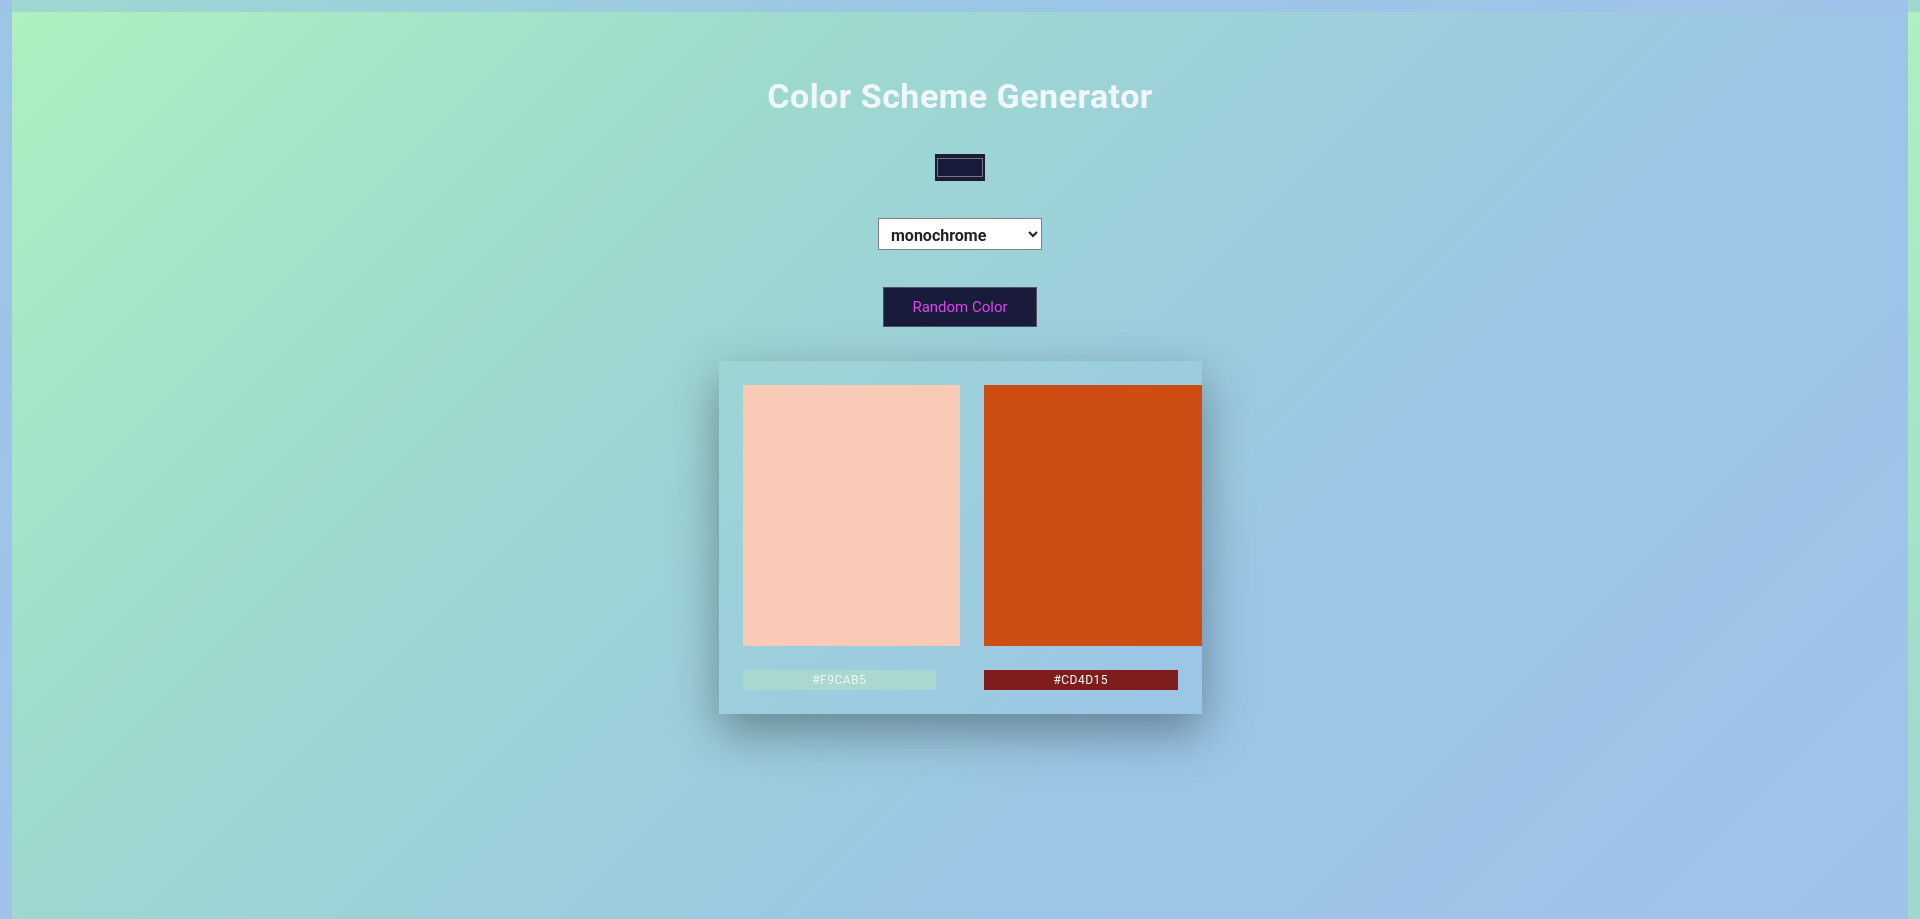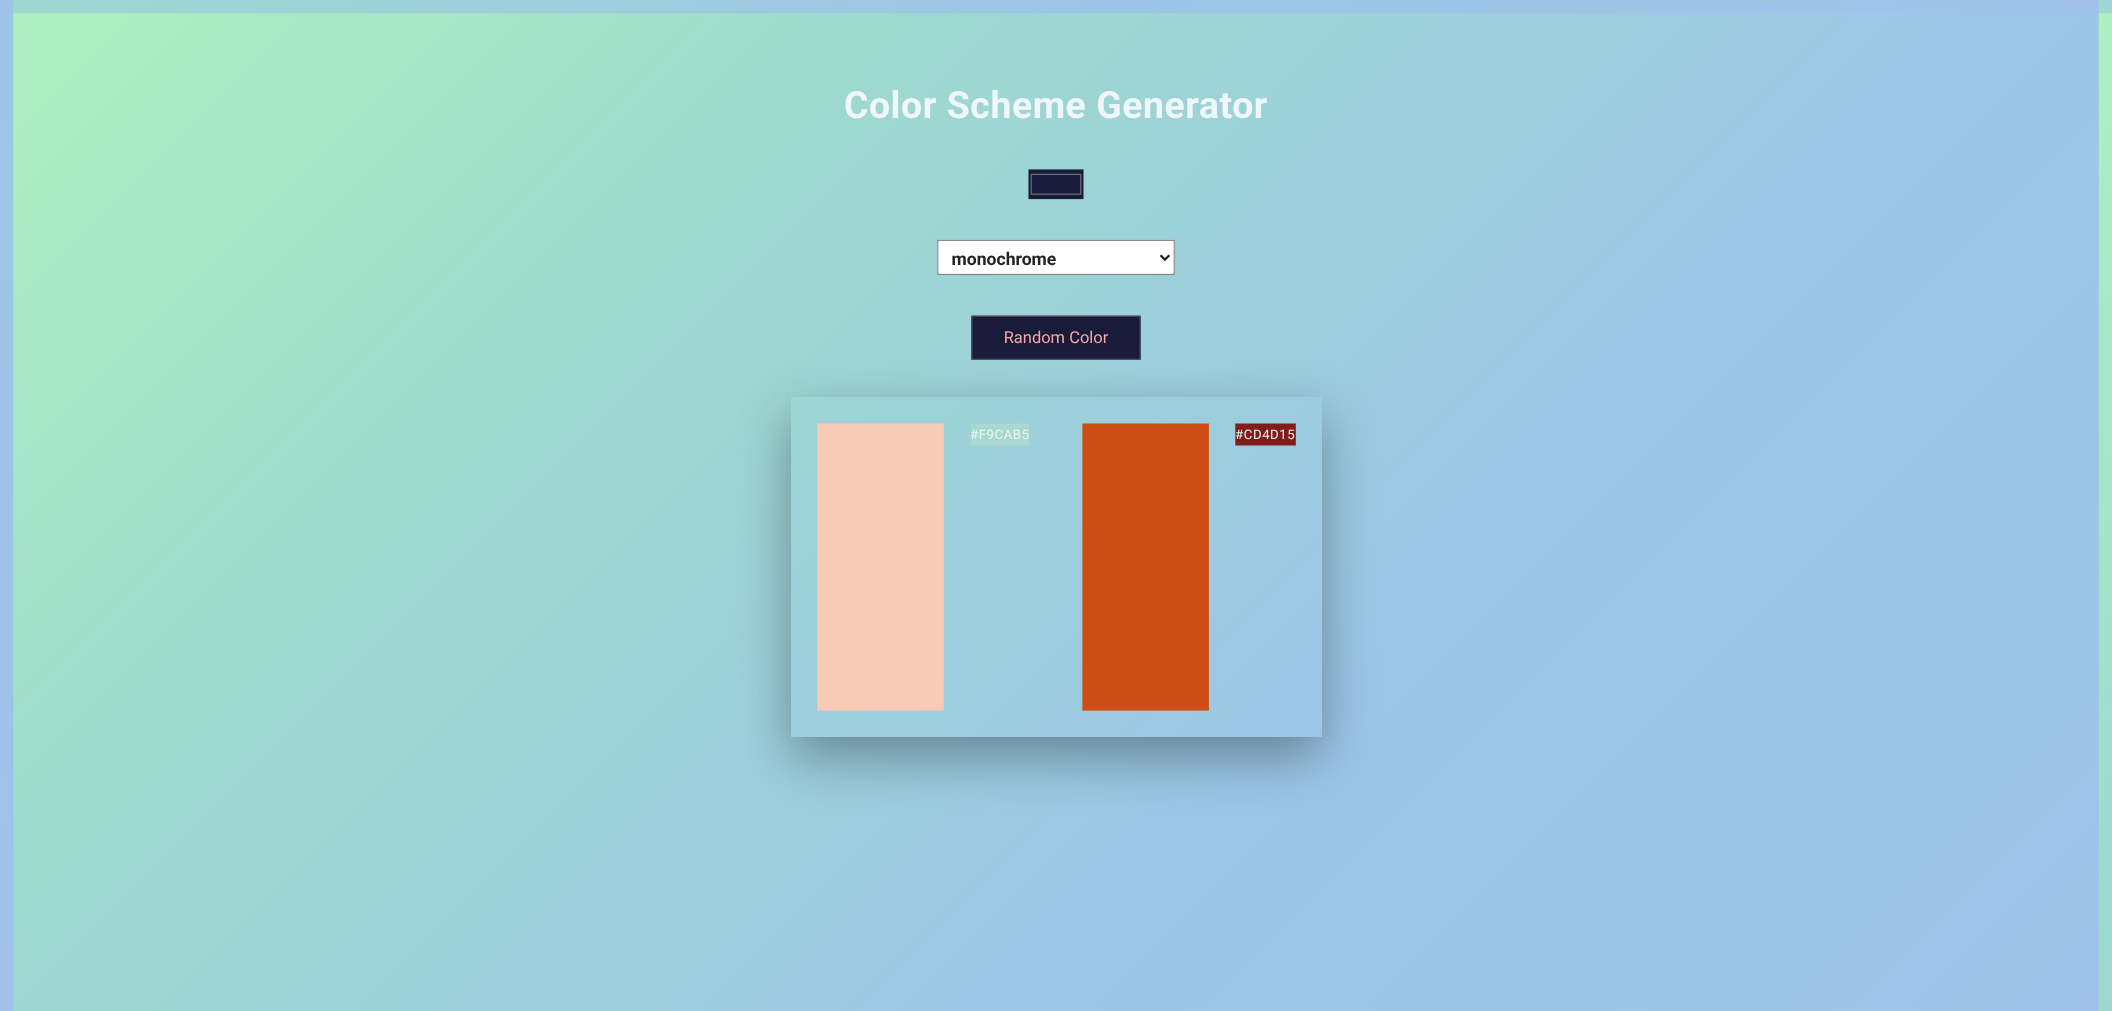--- a/index.html
+++ b/index.html
@@ -37,46 +37,46 @@
   }
 
   .mode-select {
     font-family: inherit;
     font-size: 16px;
     font-weight: 700;
     color: #222;
     background: #fff;
     border: 1px solid #808080;
     padding: 6px 8px;
-    width: 216px;
+    width: 164px;
     height: 32px;
     cursor: pointer;
   }
 
   .random-btn {
     font-family: inherit;
     font-size: 15px;
-    color: #fca5a5;
+    color: #d946ef;
     background: #181c3a;
     border: 1px solid #505060;
     padding: 10px 28px;
     cursor: pointer;
   }
 
   .palette {
     display: flex;
     width: 483px;
     margin: 22px auto 0;
     box-shadow: 0 18px 45px rgba(0,0,0,0.35);
   }
 
   .swatch {
     flex: 1;
     display: flex;
-    flex-direction: row;
+    flex-direction: column;
     min-width: 0;
   }
 
   .swatch-color {
     height: 261px;
     width: 100%;
   }
 
   .swatch-hex {
     height: 20px;

